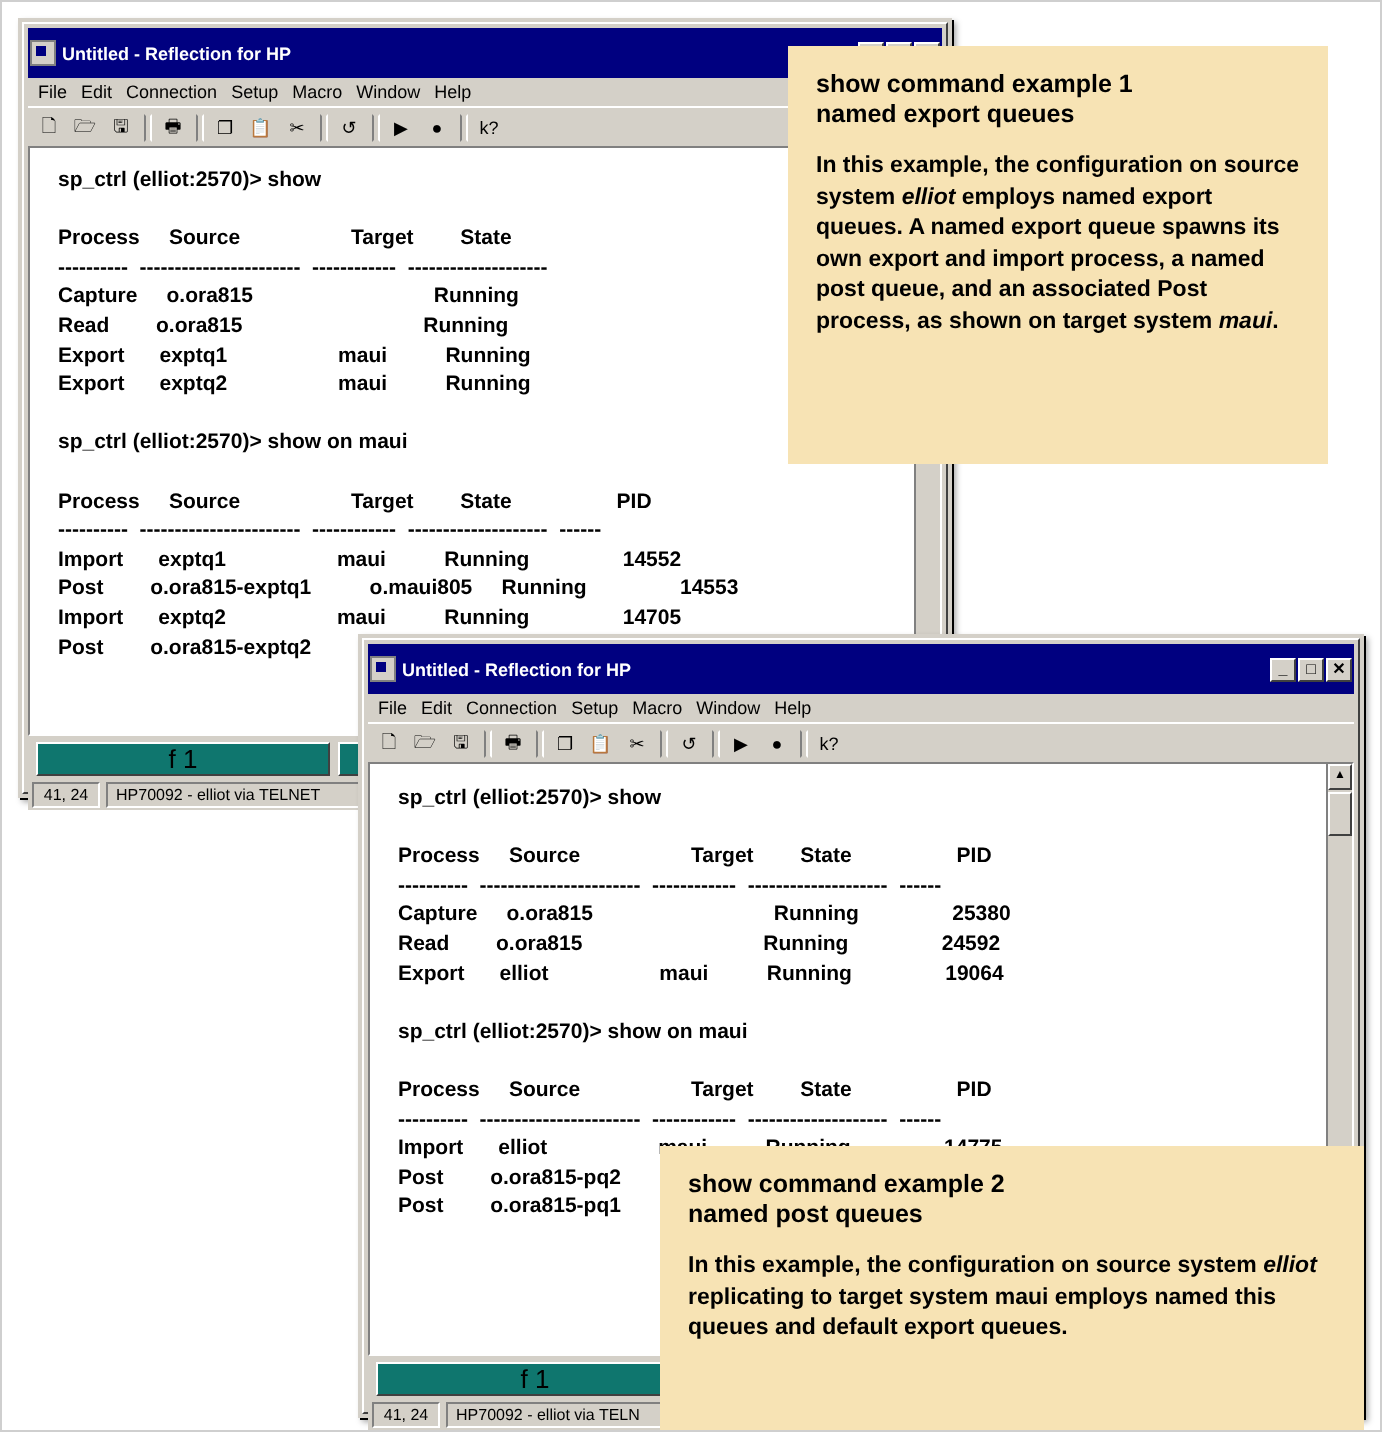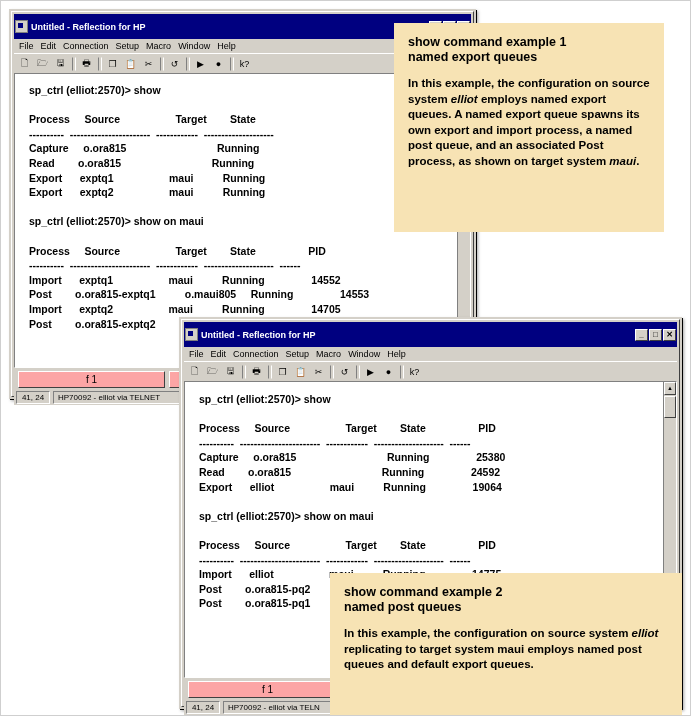--- a/index.html
+++ b/index.html
@@ -159,26 +159,26 @@
     display: flex;
     align-items: center;
     gap: 4px;
     padding: 2px 4px;
     background: #d4d0c8;
     box-sizing: border-box;
   }
   .fkey {
     flex: 1 1 0;
     height: 17px;
-    background: #fca5a5;
+    background: #0f766e;
     border-top: 1px solid #ffffff;
     border-left: 1px solid #ffffff;
     border-right: 1px solid #404040;
     border-bottom: 1px solid #404040;
-    font-size: 10px;
+    font-size: 13px;
     color: #000;
     display: flex;
     align-items: center;
     justify-content: center;
     box-sizing: border-box;
   }
   .statusbar {
     height: 15px;
     display: flex;
     align-items: stretch;
@@ -463,16 +463,16 @@
       </div>
 
     </div>
   </div>
 
   <div class="callout" id="callout2">
     <h3>
       <span>show command example 2</span><br>
       <span>named post queues</span>
     </h3>
-    <p><span>In this example, the configuration on source system </span><em>elliot</em><span> replicating to target system maui employs named post queues and default export queues.</span></p>
+    <p><span>In this example, the configuration on source system </span><em>elliot</em><span> replicating to target system maui employs named this queues and default export queues.</span></p>
   </div>
 
 </div>
 
 </body></html>

